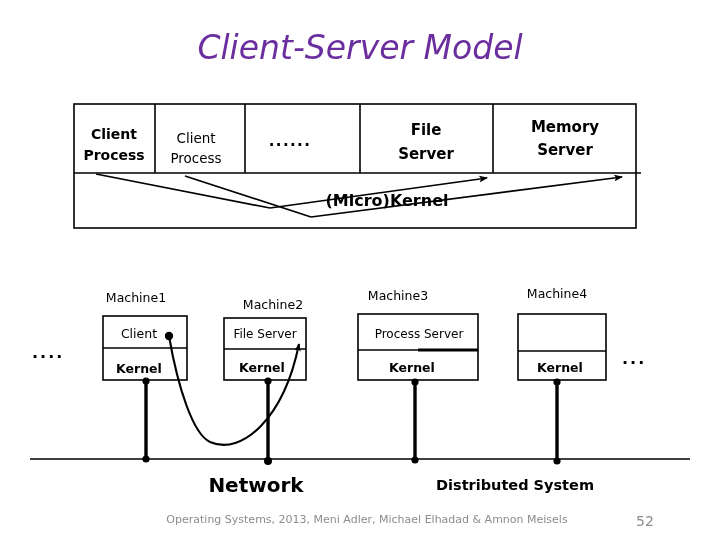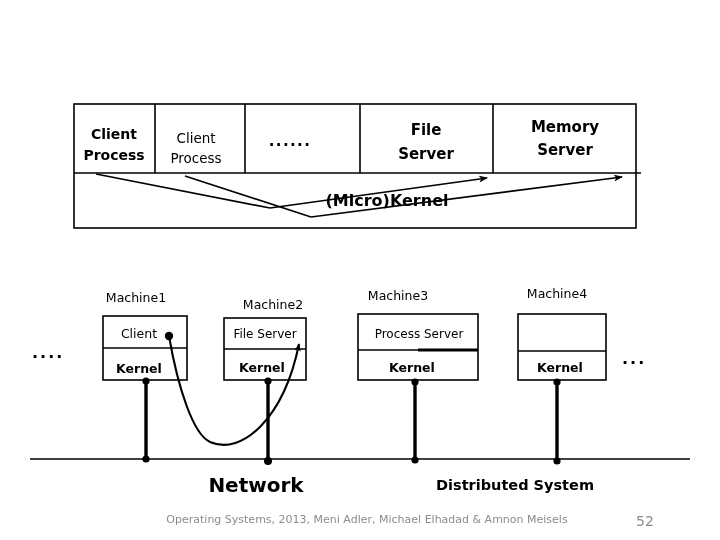--- a/index.html
+++ b/index.html
@@ -70,20 +70,21 @@
     font-family: "DejaVu Sans", sans-serif;
     font-size: 14px;
     color: #8C8C8C;
   }
 </style>
 </head>
 <body>
 
 <div id="slide">
 
+  <div id="slide-title">Client-Server Model</div>
 
   <svg id="diagram-layer" viewBox="0 0 720 540" width="720" height="540">
 
     <defs>
       <marker id="arrowhead" markerWidth="9" markerHeight="7" refX="8" refY="3.5" orient="auto" markerUnits="userSpaceOnUse">
         <path d="M0,0 L9,3.5 L0,7 L2.2,3.5 Z" fill="#000000"></path>
       </marker>
       <marker id="arrowhead-sm" markerWidth="8" markerHeight="6.5" refX="7.2" refY="3.25" orient="auto" markerUnits="userSpaceOnUse">
         <path d="M0,0 L8,3.25 L0,6.5 L2,3.25 Z" fill="#000000"></path>
       </marker>

